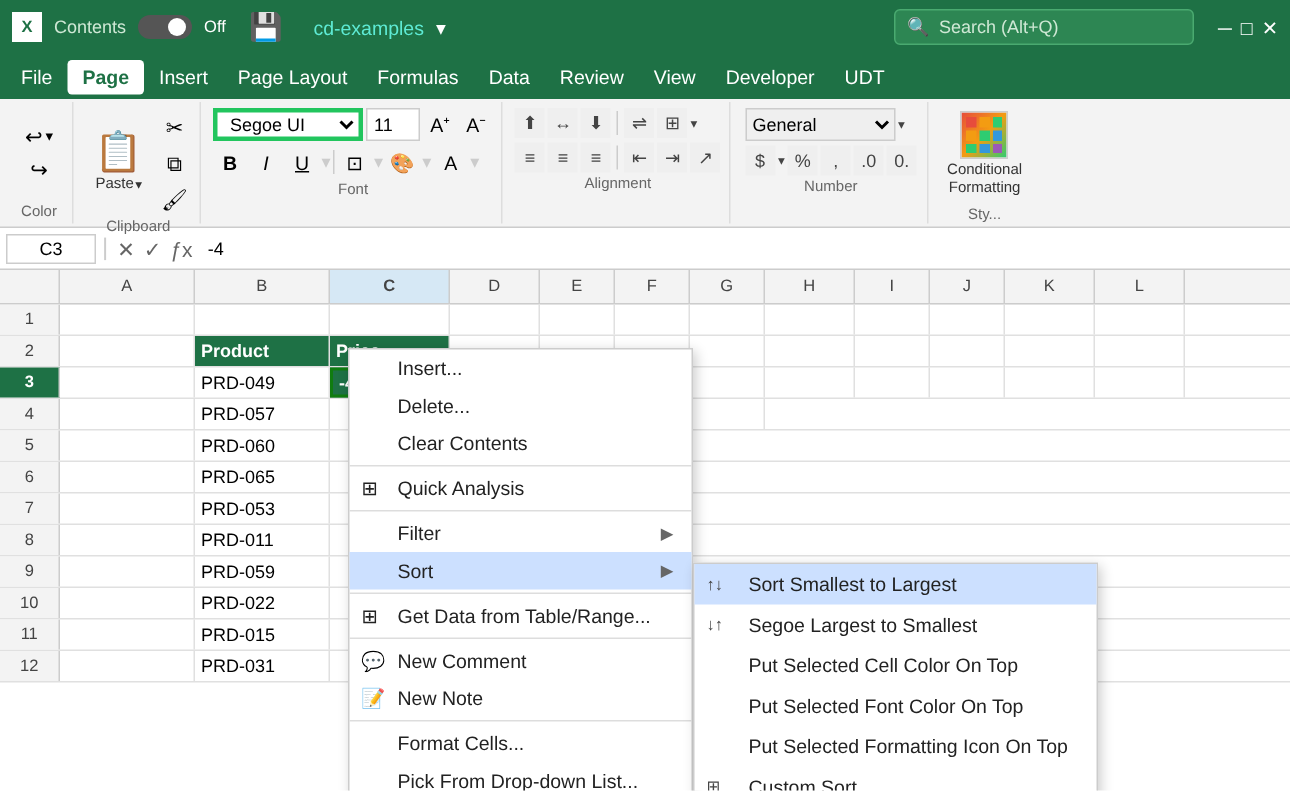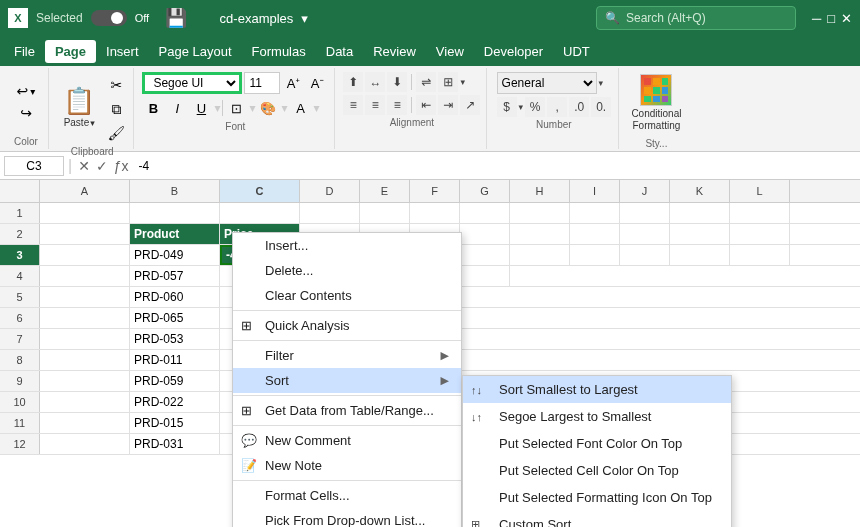--- a/index.html
+++ b/index.html
@@ -24,21 +24,21 @@
     .autosave-label { font-size: 12px; color: #cfe8d5; }
     .autosave-toggle {
       background: #555; border-radius: 10px; width: 36px; height: 16px;
       display: flex; align-items: center; padding: 2px; position: relative;
     }
     .autosave-toggle .knob {
       width: 12px; height: 12px; border-radius: 50%; background: white;
       margin-left: 18px;
     }
     .autosave-off { font-size: 11px; color: white; }
-    .titlebar-filename { font-size: 13px; color: #ffffff; margin-left: 24px; }
+    .titlebar-filename { font-size: 13px; color: #5eead4; margin-left: 12px; }
     .title-search {
       margin-left: auto;
       background: #2d8653;
       border: 1px solid #4aaa70;
       border-radius: 4px;
       height: 24px;
       width: 200px;
       display: flex;
       align-items: center;
       padding: 0 8px;
@@ -325,21 +325,21 @@
       border: 1px solid transparent;
     }
   </style>
 </head>
 <body>
 
 <div class="titlebar">
   <div class="titlebar-logo">
     <span>X</span>
   </div>
-  <span class="autosave-label">Selected</span>
+  <span class="autosave-label">Contents</span>
   <div class="autosave-toggle">
     <div class="knob"></div>
   </div>
   <span class="autosave-off">Off</span>
   <span style="color:white;font-size:18px;margin-left:8px;">💾</span>
   <span class="titlebar-filename">cd-examples</span>
   <span style="color:white;font-size:13px;">▾</span>
   <div class="title-search">
     <span>🔍</span>
     <span>Search (Alt+Q)</span>
@@ -688,25 +688,25 @@
     <div class="submenu-item active">
       <span class="sub-icon" style="font-size:11px;color:#444;">↑↓</span>
       <span>Sort Smallest to Largest</span>
     </div>
     <div class="submenu-item">
       <span class="sub-icon" style="font-size:11px;color:#444;">↓↑</span>
       <span>Segoe Largest to Smallest</span>
     </div>
     <div class="submenu-item">
       <span class="sub-icon"></span>
-      <span>Put Selected Font Color On Top</span>
+      <span>Put Selected Cell Color On Top</span>
     </div>
     <div class="submenu-item">
       <span class="sub-icon"></span>
-      <span>Put Selected Cell Color On Top</span>
+      <span>Put Selected Font Color On Top</span>
     </div>
     <div class="submenu-item">
       <span class="sub-icon"></span>
       <span>Put Selected Formatting Icon On Top</span>
     </div>
     <div class="submenu-item">
       <span class="sub-icon" style="font-size:11px;color:#444;">⊞</span>
       <span>Custom Sort...</span>
     </div>
   </div>

